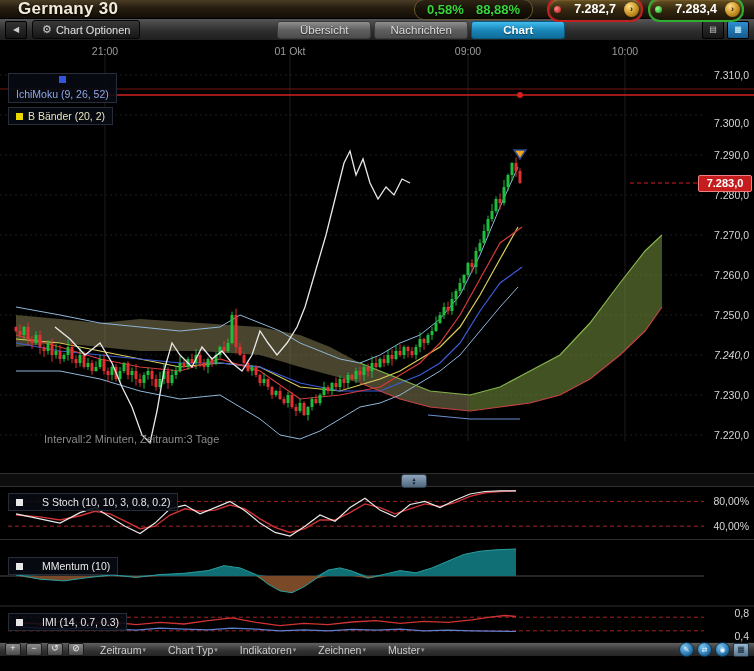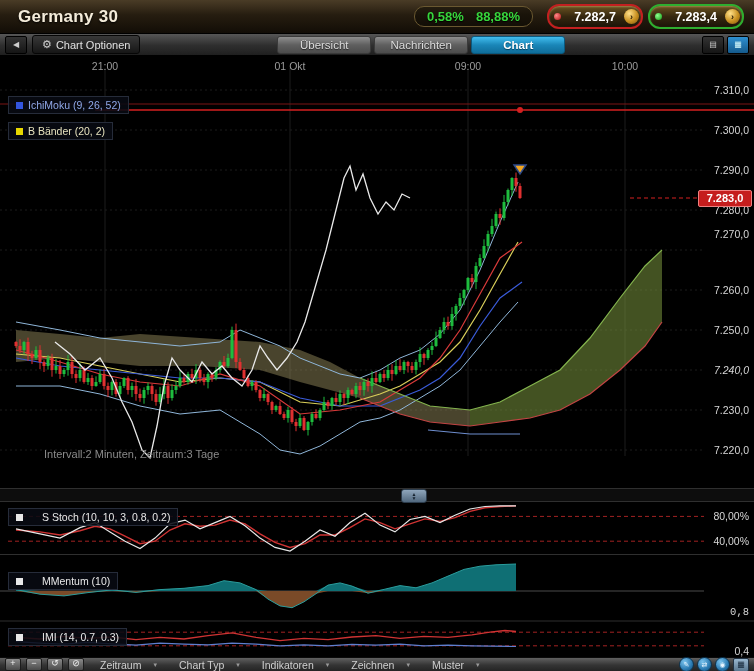--- a/index.html
+++ b/index.html
@@ -1,20 +1,20 @@
 <!DOCTYPE html>
 <html><head>
 <meta charset="utf-8">
 <style>
   html,body{margin:0;padding:0;background:#000;}
   body{width:754px;height:671px;overflow:hidden;font-family:"Liberation Sans",sans-serif;}
   #app{position:relative;width:754px;height:671px;background:#000;}
 
   
-  #header{height:34px;display:flex;align-items:center;box-sizing:border-box;padding:0 8px;
+  #header{height:19px;display:flex;align-items:center;box-sizing:border-box;padding:0 8px;
     background:linear-gradient(180deg,#4a3c26 0%,#261d10 45%,#120d06 100%);border-bottom:1px solid #000;}
   #title{font-size:17px;font-weight:bold;color:#f4ecda;text-shadow:0 1px 2px #000;padding-left:10px;letter-spacing:.3px;}
   #pct-group{margin-left:auto;display:flex;align-items:center;gap:12px;padding:2px 12px;margin-right:14px;
     border:1px solid #6a5830;border-radius:10px;background:rgba(10,8,2,.45);}
   .pct{color:#37d53c;font-weight:bold;font-size:13px;text-shadow:0 1px 1px #000;}
   .price-btn{position:relative;width:92px;height:21px;border-radius:12px;display:flex;align-items:center;justify-content:center;
     font-weight:bold;font-size:12.5px;color:#fff;cursor:pointer;
     background:linear-gradient(180deg,#6a5220 0%,#362810 50%,#1c1408 100%);
     box-shadow:inset 0 1px 2px rgba(255,230,150,.35);}
   #sell-button{border:2px solid #c32020;margin-right:5px;}
@@ -40,21 +40,21 @@
   #window-icons{margin-left:auto;display:flex;gap:3px;}
   #layout-icon-button{background:linear-gradient(#2e8fd0,#155a8c);color:#dff;}
 
   
   #chart-region{position:relative;width:754px;height:601px;background:#000;overflow:hidden;}
   #chart-svg{position:absolute;left:0;top:0;}
   #time-labels span{position:absolute;top:4px;transform:translateX(-50%);color:#9b9b9b;font-size:10.5px;}
   #price-labels span,#axis-extra span{position:absolute;right:5px;width:60px;text-align:right;color:#d6d6d6;font-size:10.5px;}
   .legend-item{position:absolute;left:8px;display:flex;align-items:center;gap:5px;padding:2px 7px;font-size:10.5px;
     background:rgba(8,10,18,.88);border:1px solid #262c3a;}
-  #legend-ichimoku{top:40px;color:#8fa8e8;}
+  #legend-ichimoku{top:32px;color:#8fa8e8;flex-direction:column;}
   #legend-bbands{top:66px;color:#e6e2be;}
   .swatch{width:7px;height:7px;display:inline-block;}
   #interval-text{position:absolute;left:44px;top:392px;color:#8a8a8a;font-size:11px;}
   #last-price-box{position:absolute;right:2px;top:134px;width:52px;height:15px;border-radius:2px;
     background:#c51d1d;border:1px solid #ef8080;color:#fff;font-size:11px;font-weight:bold;text-align:center;line-height:15px;}
   .panel-label{position:absolute;left:8px;display:flex;align-items:center;gap:19px;padding:2px 7px;font-size:10.5px;color:#e8e8e8;
     background:rgba(8,10,18,.88);border:1px solid #262c3a;}
   #stoch-label{top:452px;}
   #momentum-label{top:516px;}
   #imi-label{top:572px;}
@@ -62,21 +62,21 @@
   #splitter-handle{position:absolute;left:401px;top:433px;width:24px;height:12px;border-radius:3px;cursor:row-resize;
     background:linear-gradient(#8fa6bc,#51687e);border:1px solid #2c3c4c;display:flex;flex-direction:column;
     align-items:center;justify-content:center;color:#15222e;font-size:5px;line-height:4px;}
 
   
   #bottom-toolbar{height:14px;display:flex;align-items:center;box-sizing:border-box;padding:0 5px;gap:5px;
     background:linear-gradient(#606060,#343434 55%,#242424);border-top:1px solid #0a0a0a;font-size:10.5px;color:#c2c2c2;}
   .bt-btn{width:14px;height:11px;background:linear-gradient(#8a8a8a,#4a4a4a);border:1px solid #1c1c1c;border-radius:2px;
     color:#eee;font-size:9px;line-height:9px;text-align:center;}
   #bt-menus{display:flex;align-items:center;}
-  .bt-menu{display:flex;align-items:center;gap:12px;margin:0 11px;color:#cfcfcf;cursor:pointer;}
+  .bt-menu{display:flex;align-items:center;gap:1px;margin:0 11px;color:#cfcfcf;cursor:pointer;}
   .bt-menu .chev{font-size:7px;color:#999;}
   #bt-right{margin-left:auto;display:flex;align-items:center;gap:3px;}
   .bt-circle{width:13px;height:13px;border-radius:50%;color:#eaf6ff;font-size:7px;display:flex;align-items:center;justify-content:center;
     background:radial-gradient(circle at 35% 30%,#7cc4ee,#2a7ab2 60%,#14486e);border:1px solid #0c3450;}
   .bt-grid{width:14px;height:12px;border-radius:2px;color:#123;font-size:8px;display:flex;align-items:center;justify-content:center;
     background:linear-gradient(#9ab8d0,#5a7890);border:1px solid #223344;}
 </style>
 </head>
 <body>
 
@@ -430,34 +430,34 @@
       </svg>
 
     <div id="time-labels">
         <span style="left: 105px;">21:00</span>
         <span style="left: 290px;">01 Okt</span>
         <span style="left: 468px;">09:00</span>
         <span style="left: 625px;">10:00</span>
       </div>
     <div id="price-labels">
         <span style="top: 28px;">7.310,0</span>
-        <span style="top: 68px;">7.300,0</span>
+        <span style="top: 76px;">7.300,0</span>
         <span style="top: 108px;">7.290,0</span>
         <span style="top: 148px;">7.280,0</span>
-        <span style="top: 172px;">7.270,0</span>
+        <span style="top: 188px;">7.270,0</span>
         <span style="top: 228px;">7.260,0</span>
         <span style="top: 268px;">7.250,0</span>
         <span style="top: 308px; font-style: italic;">7.240,0</span>
         <span style="top: 348px;">7.230,0</span>
         <span style="top: 388px;">7.220,0</span>
       </div>
     <div id="axis-extra">
         <span style="top: 454px;">80,00%</span>
         <span style="top: 479px;">40,00%</span>
-        <span style="top: 550px; font-family: Liberation Mono, monospace;">0,8</span>
+        <span style="top: 566px;">0,8</span>
         <span style="top: 589px;">0,4</span>
       </div>
 
     <div class="legend-item" id="legend-ichimoku">
       <span class="swatch" style="background: rgb(51, 85, 221);"></span>
       <span>IchiMoku (9, 26, 52)</span>
     </div>
     <div class="legend-item" id="legend-bbands">
       <span class="swatch" style="background: rgb(232, 216, 0);"></span>
       <span>B Bänder (20, 2)</span>

